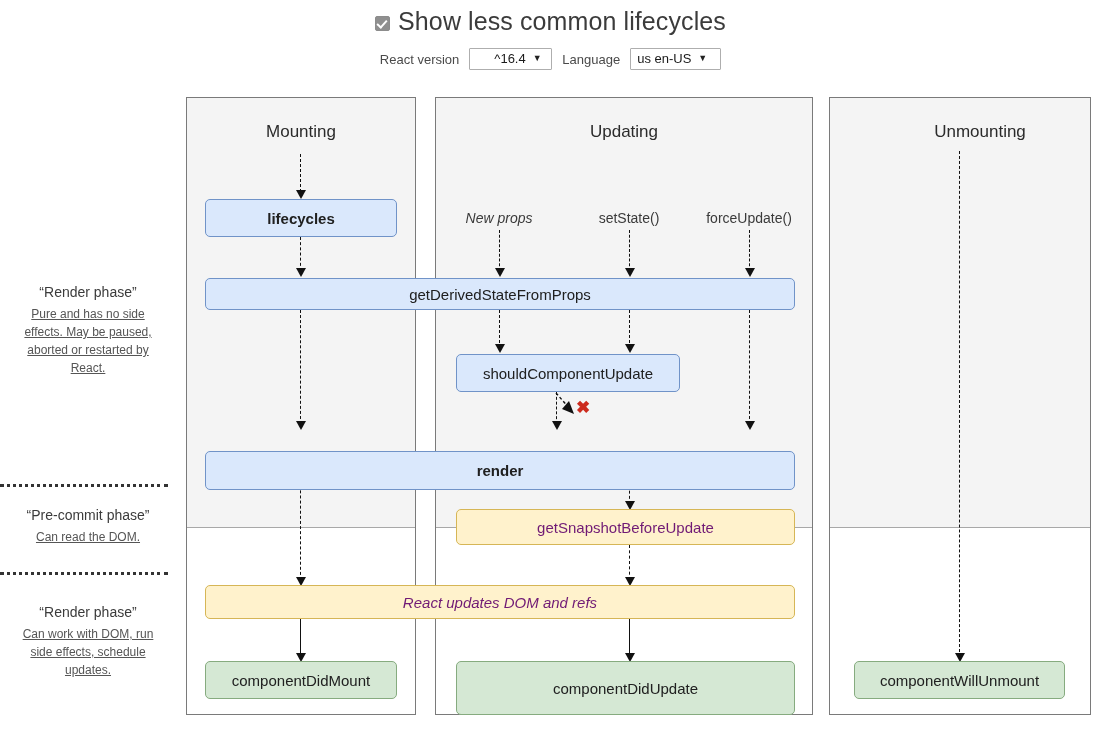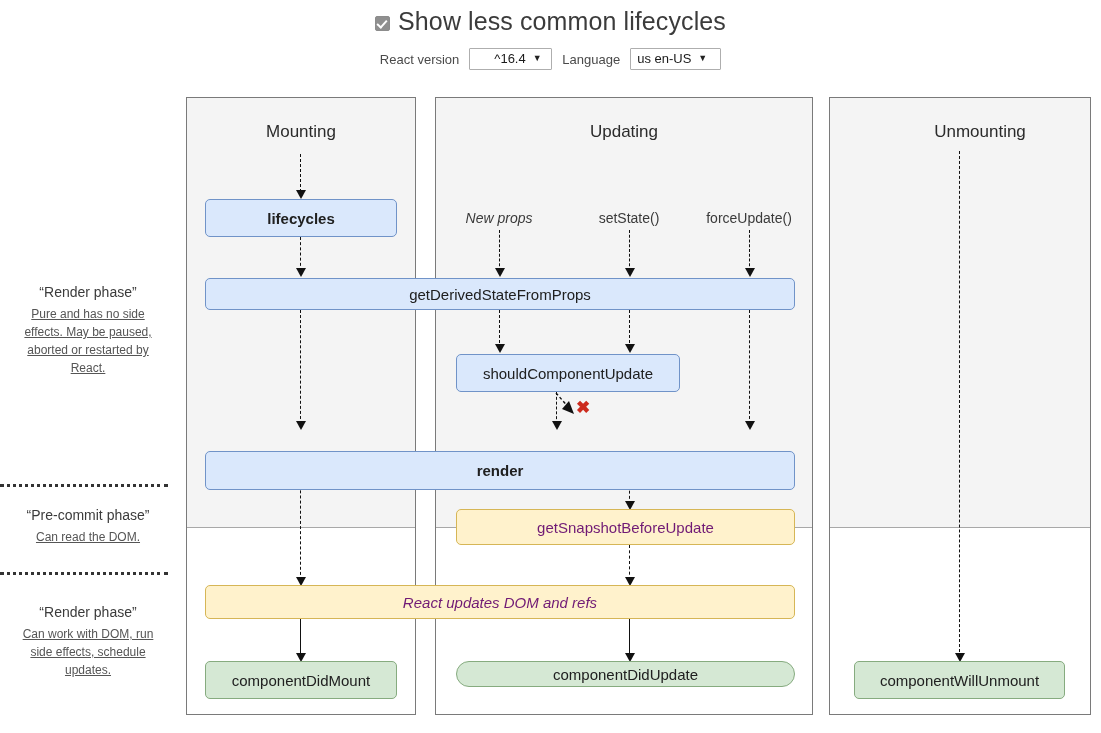--- a/index.html
+++ b/index.html
@@ -286,17 +286,17 @@
   <div class="node blue" style="left:205px; top:278px; width:590px; height:32px;">getDerivedStateFromProps</div>
 
   <div class="node blue bold" style="left:205px; top:451px; width:590px; height:39px;">render</div>
 
   <div class="node yellow" style="left:456px; top:509px; width:339px; height:36px;">getSnapshotBeforeUpdate</div>
 
   <div class="node yellow italic" style="left:205px; top:585px; width:590px; height:34px;">React updates DOM and refs</div>
 
   <div class="node green" style="left:205px; top:661px; width:192px; height:38px;">componentDidMount</div>
 
-  <div class="node green" style="left:456px; top:661px; width:339px; height:26px;border-radius:18px;">componentDidUpdate</div>
+  <div class="node green" style="left:456px; top:661px; width:339px; height:54px;">componentDidUpdate</div>
 
   <div class="node green" style="left:854px; top:661px; width:211px; height:38px;">componentWillUnmount</div>
 
 </div>
 
 </body></html>

